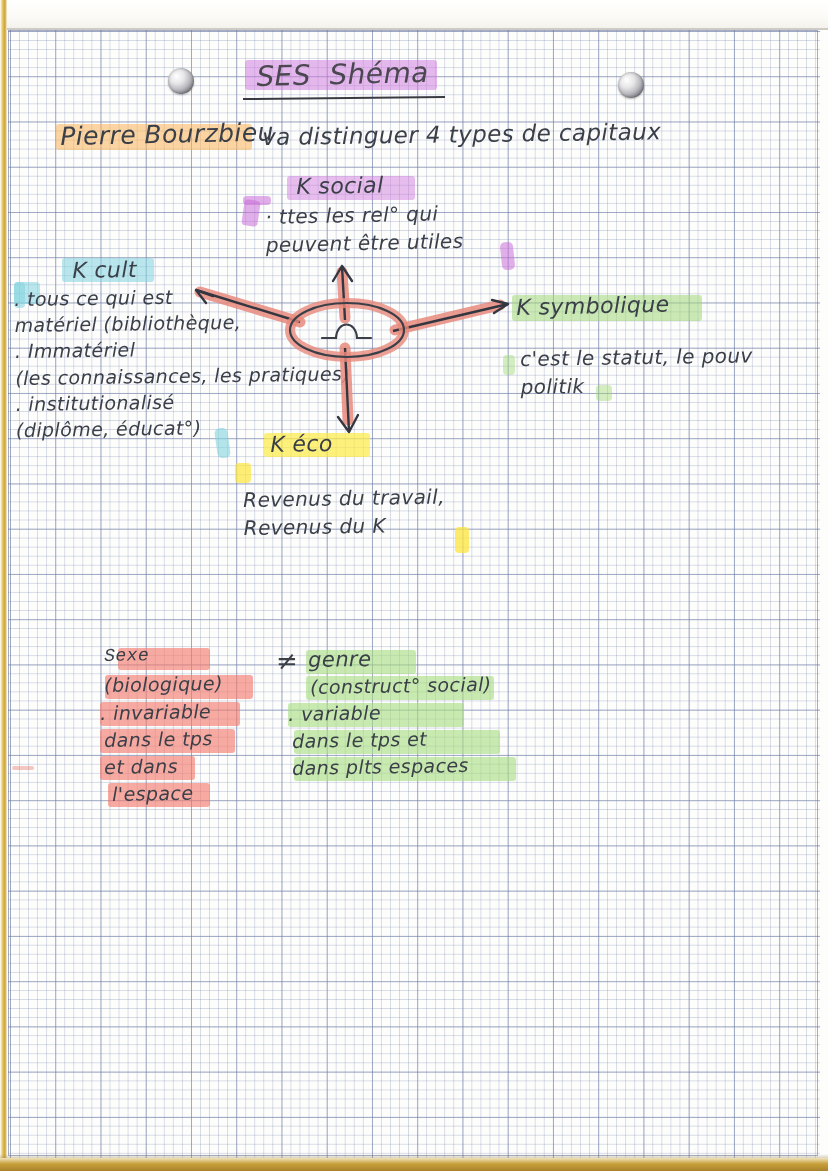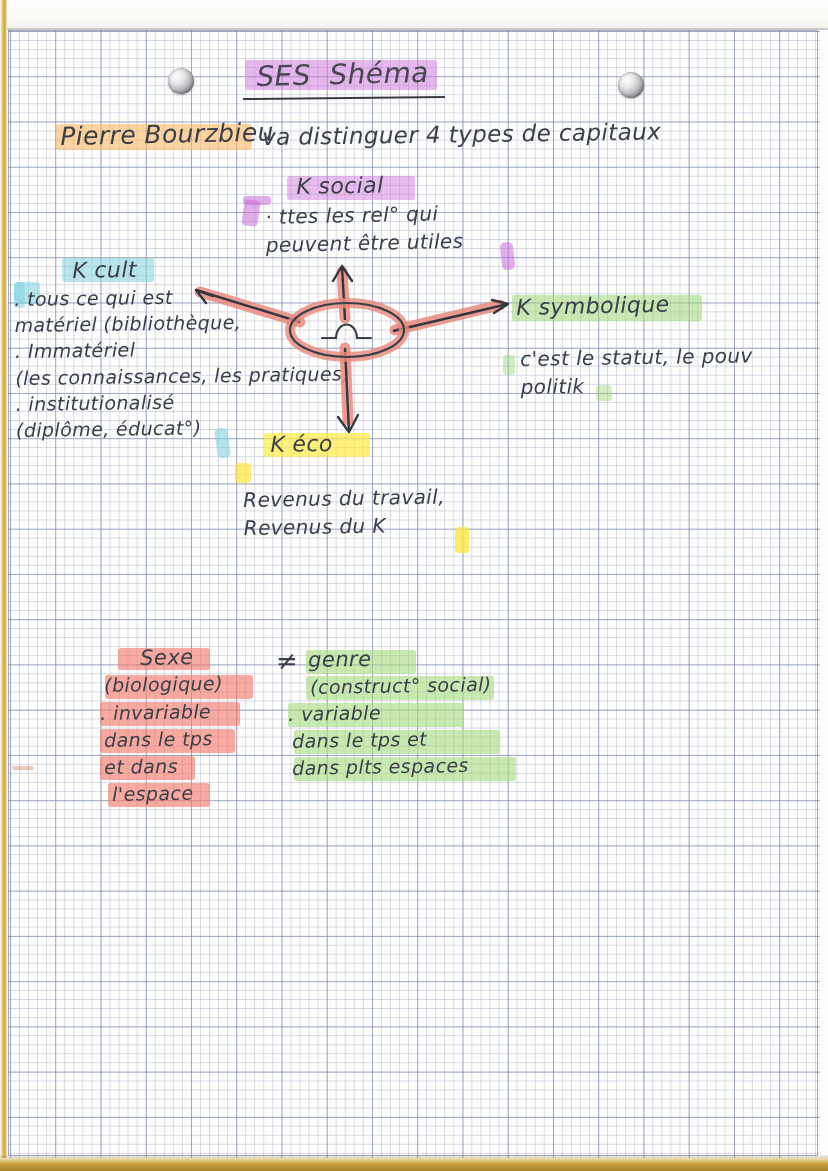--- a/index.html
+++ b/index.html
@@ -152,21 +152,21 @@
     pointer-events:none;}
 
   
   .sexe-hl{background:rgba(244,120,105,.62);}
   #sexe-h1{left:118px;top:648px;width:92px;height:22px;}
   #sexe-h2{left:105px;top:675px;width:148px;height:24px;}
   #sexe-h3{left:100px;top:702px;width:140px;height:24px;}
   #sexe-h4{left:100px;top:729px;width:135px;height:24px;}
   #sexe-h5{left:100px;top:756px;width:95px;height:24px;}
   #sexe-h6{left:108px;top:783px;width:102px;height:24px;}
-  #sexe-t1{left:140px;top:644px;font-size:21px;transform:rotate(-1deg);}
+  #sexe-t1{left:104px;top:644px;font-size:18px;transform:rotate(-1deg);font-family:Liberation Mono, monospace;}
   #sexe-t2{left:104px;top:672px;font-size:19px;transform:rotate(-1deg);}
   #sexe-t3{left:100px;top:700px;font-size:19px;transform:rotate(-1deg);}
   #sexe-t4{left:104px;top:727px;font-size:19px;transform:rotate(-1deg);}
   #sexe-t5{left:104px;top:754px;font-size:19px;transform:rotate(-1deg);}
   #sexe-t6{left:112px;top:781px;font-size:19px;transform:rotate(-1deg);}
 
   #neq{left:276px;top:644px;font-size:26px;color:#3b3f48;}
 
   .genre-hl{background:rgba(165,220,125,.60);}
   #gen-h1{left:306px;top:650px;width:110px;height:24px;}

